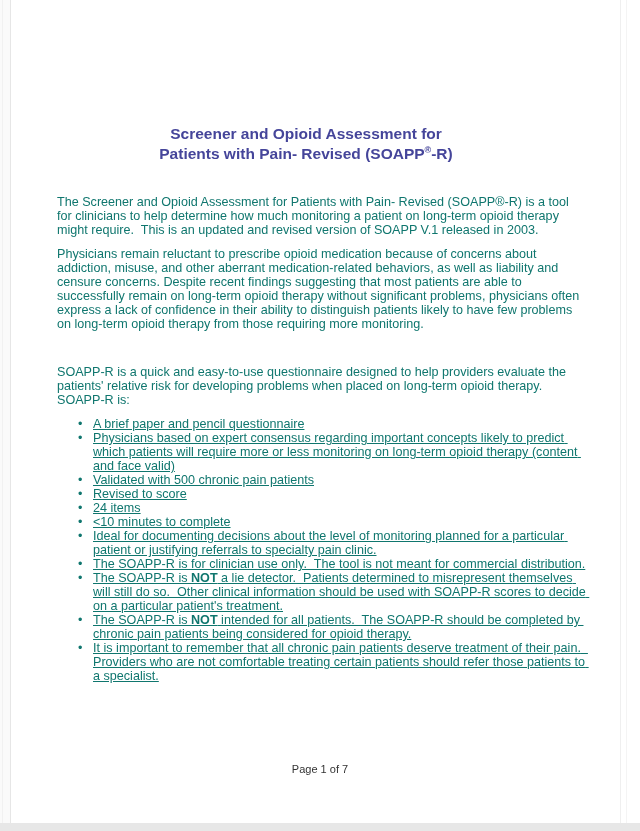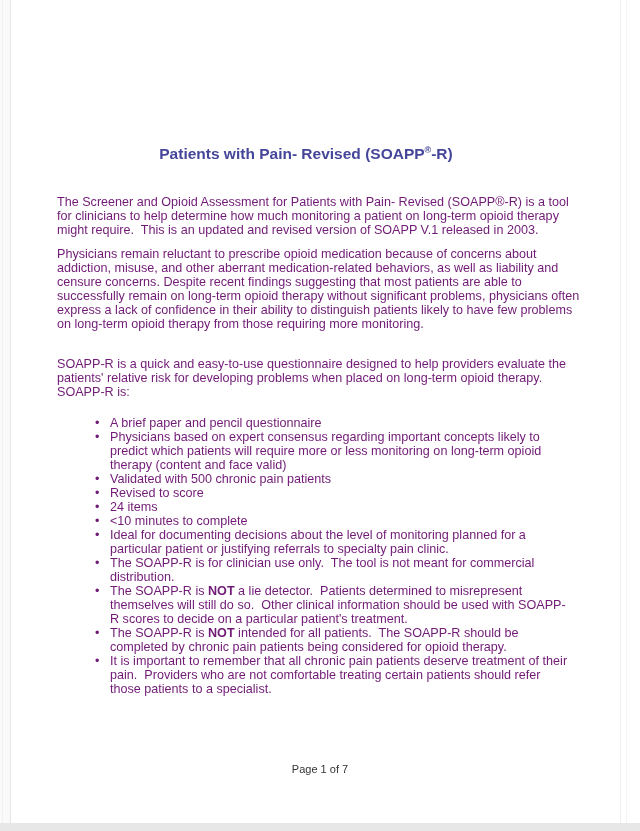--- a/index.html
+++ b/index.html
@@ -40,22 +40,22 @@
   }
   .doc-title sup {
     font-size: 9px; vertical-align: super; line-height: 0;
   }
   
   .content {
     position: absolute; left: 57px; top: 195px; width: 530px;
     font-size: 12.6px; line-height: 14px; color: #383838;
   }
   .content p { margin: 0 0 10px 0; white-space: pre-wrap; }
-  .content p.sec-gap { margin-top: 26px; }
-  .content ul { margin: 17px; padding: 0 0 0 36px; list-style: none; }
+  .content p.sec-gap { margin-top: 34px; }
+  .content ul { margin: 0; padding: 0 0 0 36px; list-style: none; text-decoration: underline; }
   .content li { position: relative; white-space: pre-wrap; }
   .content li::before {
     content: "\2022";
     position: absolute; left: -15px; top: 0;
   }
   .content b { font-weight: bold; }
   
   .footer {
     position: absolute; top: 763px; left: 0; width: 640px;
     text-align: center; font-size: 11px; color: #333333;
@@ -66,25 +66,25 @@
 
 <div>
 
   <div class="edge-left"></div>
   <div class="edge-left-inner"></div>
   <div class="edge-right-1"></div>
   <div class="edge-right-2"></div>
   <div class="edge-bottom"></div>
 
   <h1 class="doc-title" style="color: rgb(69, 69, 154);">
-    <br>
+    <span>Screener and Opioid Assessment for</span><br>
     <span><span>Patients with Pain- Revised (SOAPP</span><sup>®</sup><span>-R)</span></span>
   </h1>
 
-  <div class="content" style="color: #701a75;">
+  <div class="content" style="color: #0f766e;">
     <p>The Screener and Opioid Assessment for Patients with Pain- Revised (SOAPP®-R) is a tool for clinicians to help determine how much monitoring a patient on long-term opioid therapy might require.  This is an updated and revised version of SOAPP V.1 released in 2003.</p>
     <p>Physicians remain reluctant to prescribe opioid medication because of concerns about addiction, misuse, and other aberrant medication-related behaviors, as well as liability and censure concerns. Despite recent findings suggesting that most patients are able to successfully remain on long-term opioid therapy without significant problems, physicians often express a lack of confidence in their ability to distinguish patients likely to have few problems on long-term opioid therapy from those requiring more monitoring.</p>
     <p class="sec-gap">SOAPP-R is a quick and easy-to-use questionnaire designed to help providers evaluate the patients' relative risk for developing problems when placed on long-term opioid therapy.  SOAPP-R is:</p>
     <ul>
         <li><span>A brief paper and pencil questionnaire</span></li>
         <li><span>Physicians based on expert consensus regarding important concepts likely to predict which patients will require more or less monitoring on long-term opioid therapy (content and face valid)</span></li>
         <li><span>Validated with 500 chronic pain patients</span></li>
         <li><span>Revised to score</span></li>
         <li><span>24 items</span></li>
         <li><span>&lt;10 minutes to complete</span></li>

